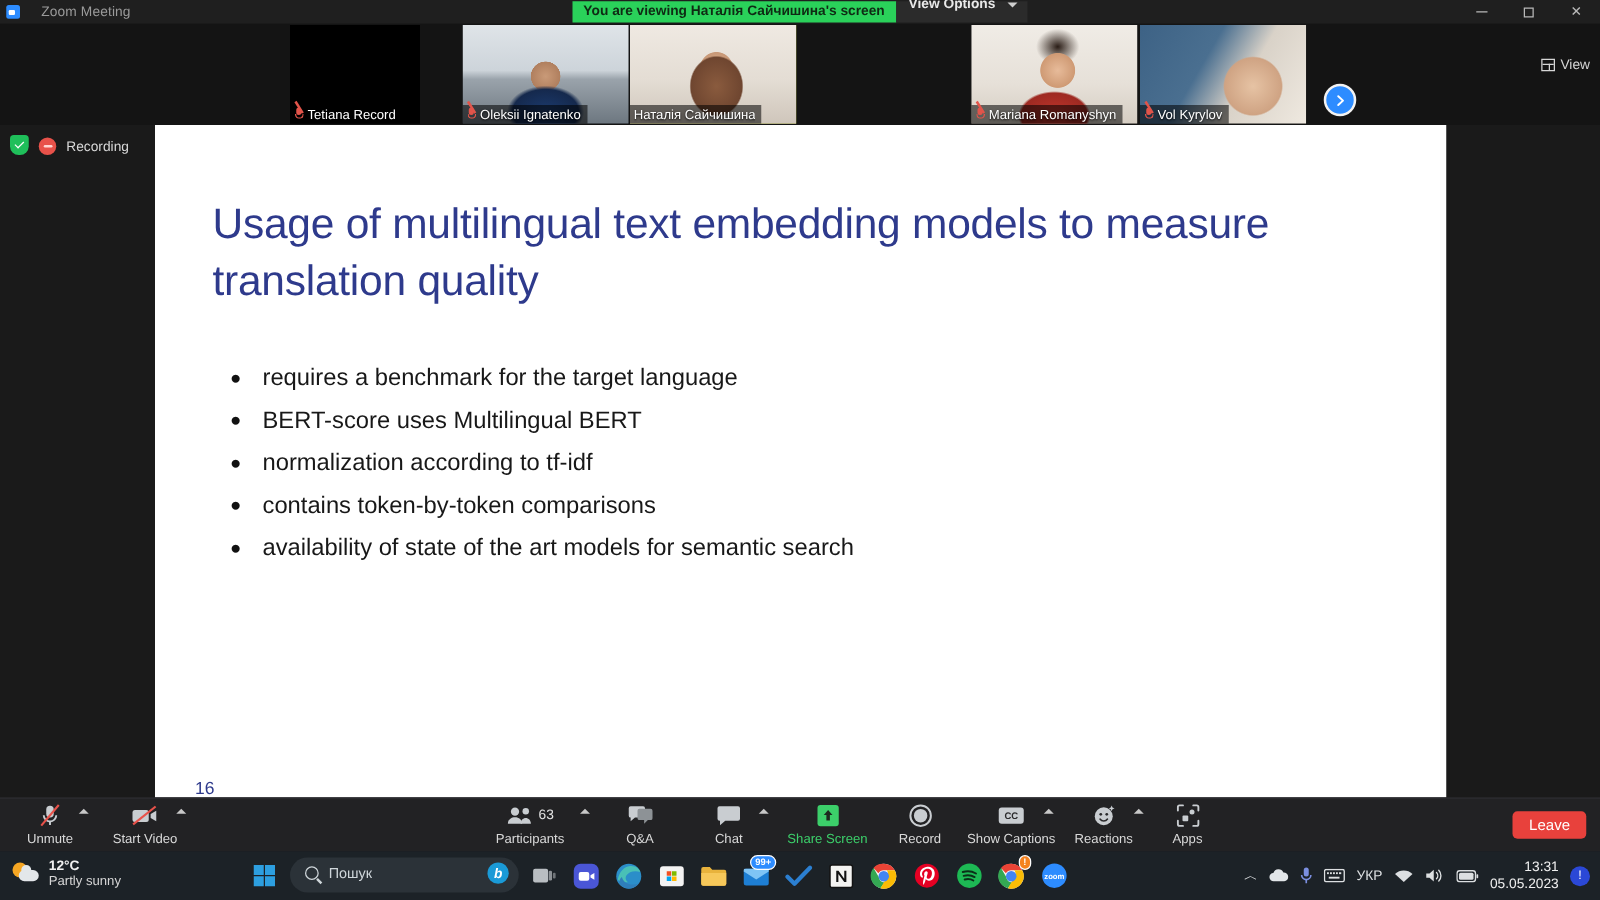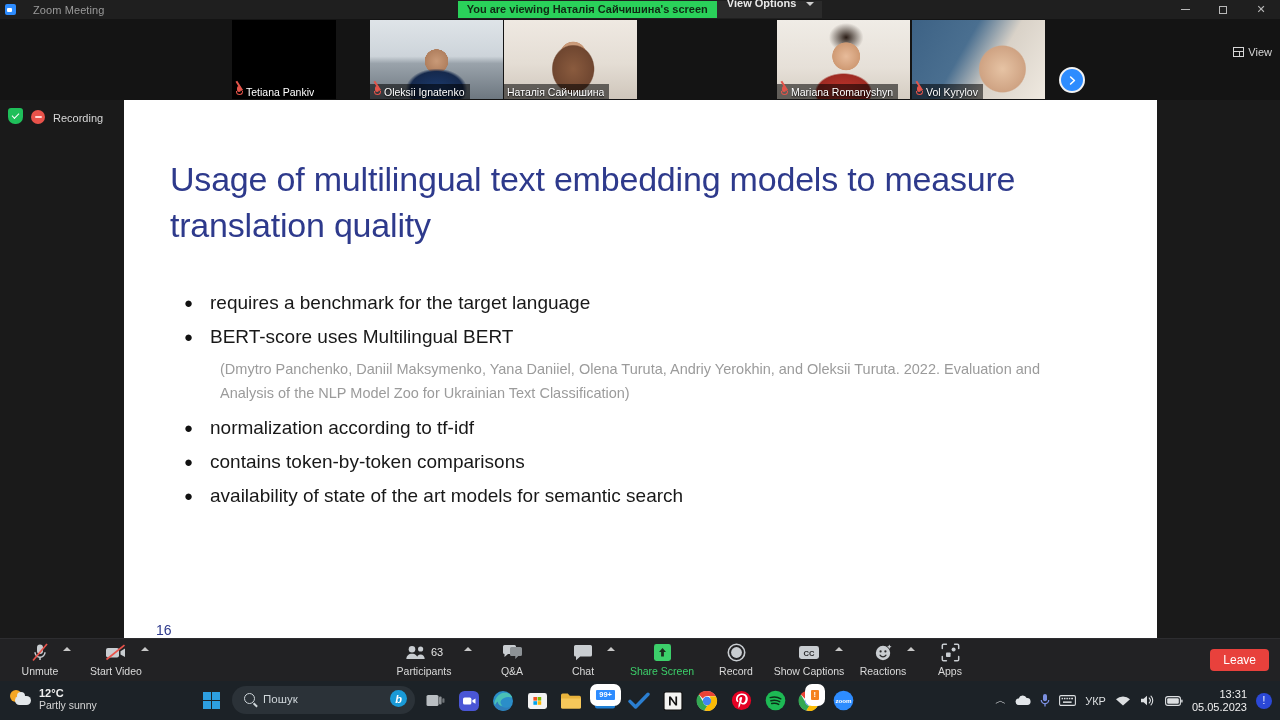--- a/index.html
+++ b/index.html
@@ -229,21 +229,21 @@
   .bing {
     width: 17px; height: 17px; border-radius: 50%; background: #1a9ad7;
     display:flex; align-items:center; justify-content:center; color:#fff;
     font-size: 11px; font-weight: bold; font-style: italic;
   }
   .tbicons { position: absolute; left: 420px; top: 4px; display: flex; align-items: center; gap: 4px; }
   .tbapp { width: 30px; height: 31px; position: relative; display:flex; align-items:center; justify-content:center; }
   .badge {
     position: absolute; top: -1px; right: -1px; background: #2d8cff; color: #fff;
     font-size: 7.5px; border-radius: 7px; padding: 1px 3px; line-height: 8px;
-    font-weight: bold; border: 6px solid #ffffff;
+    font-weight: bold; border: 1px solid #ffffff;
   }
   .badge.orange { background: #f5821f; }
   .tray { position: absolute; right: 8px; top: 0; height: 39px; display: flex; align-items: center; gap: 9px; }
   .tr { color: #dcdfe1; font-size: 11px; display:flex; align-items:center; }
   .clock { color: #f0f0f0; font-size: 11px; line-height: 13px; text-align: right; }
   .notifdot {
     width: 16px; height: 16px; border-radius: 50%; background: #2b48d6; color:#fff;
     font-size: 10px; display:flex; align-items:center; justify-content:center;
   }
 </style>
@@ -278,21 +278,21 @@
   </div>
 
   <div class="filmstrip">
 
     <div class="thumb" style="left:232px;width:104px;background:#0b0b0b;">
       <div class="vgrad" style="background:#000;"></div>
       <div class="namebar">
         <span class="micmute">
             <i></i>
           </span>
-        <span class="nm">Tetiana Pankiv</span>
+        <span class="nm">Tetiana Record</span>
       </div>
     </div>
 
     <div class="thumb" style="left:370px;width:133px;">
       <div class="vgrad" style="background:
              radial-gradient(ellipse 44px 30px at 50% 88%, #1b3a6d 0%, #15294d 60%, transparent 70%),
              radial-gradient(circle 15px at 50% 52%, #c99a78 0%, #b07f5e 78%, transparent 80%),
              linear-gradient(180deg,#dfe4e8 0%,#cdd4da 46%,#9aa3ab 55%,#6d7780 100%);"></div>
       <div class="namebar">
         <span class="micmute">
@@ -363,21 +363,20 @@
     <div class="bullets">
       <div class="bullet">
         <span class="bdot">●</span>
         <span class="btext">requires a benchmark for the target language</span>
       </div>
 
       <div class="bullet">
         <span class="bdot">●</span>
         <span class="btext">BERT-score uses Multilingual BERT</span>
       </div>
-      <div class="citation">(Dmytro Panchenko, Daniil Maksymenko, Yana Daniiel, Olena Turuta, Andriy Yerokhin, and Oleksii Turuta. 2022. Evaluation and Analysis of the NLP Model Zoo for Ukrainian Text Classification)</div>
 
       <div class="bullet">
         <span class="bdot">●</span>
         <span class="btext">normalization according to tf-idf</span>
       </div>
 
       <div class="bullet">
         <span class="bdot">●</span>
         <span class="btext">contains token-by-token comparisons</span>
       </div>

